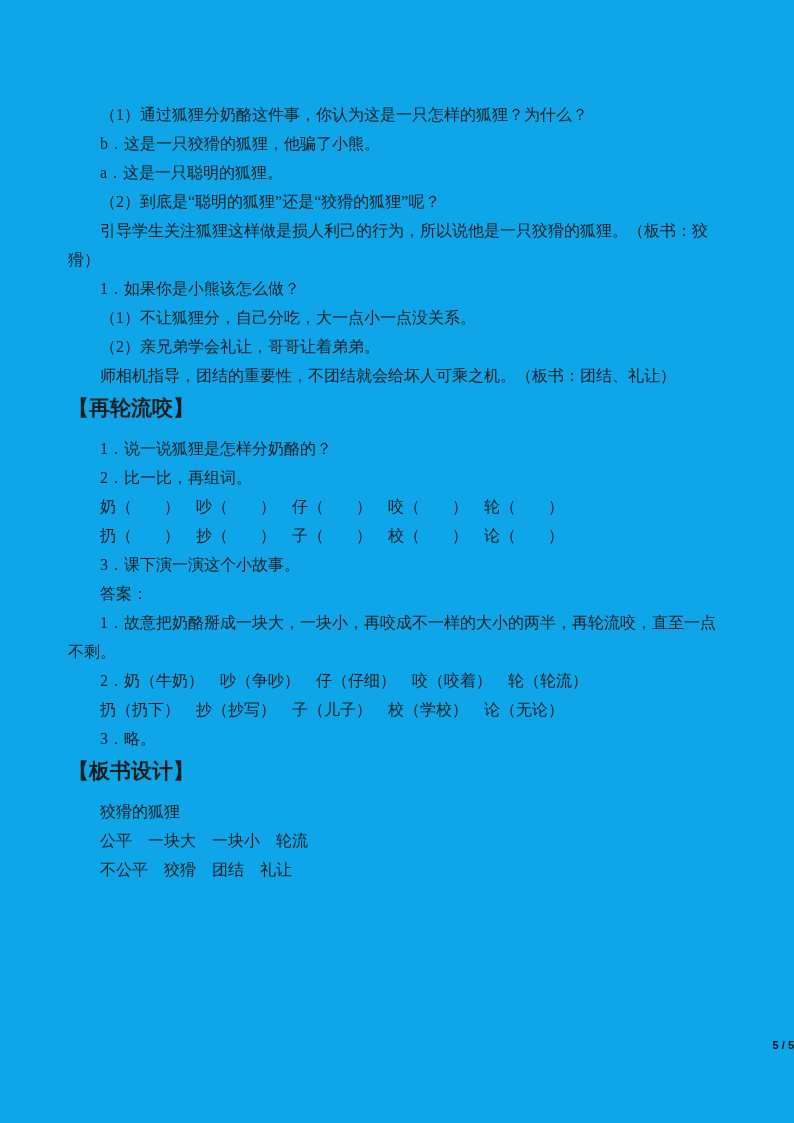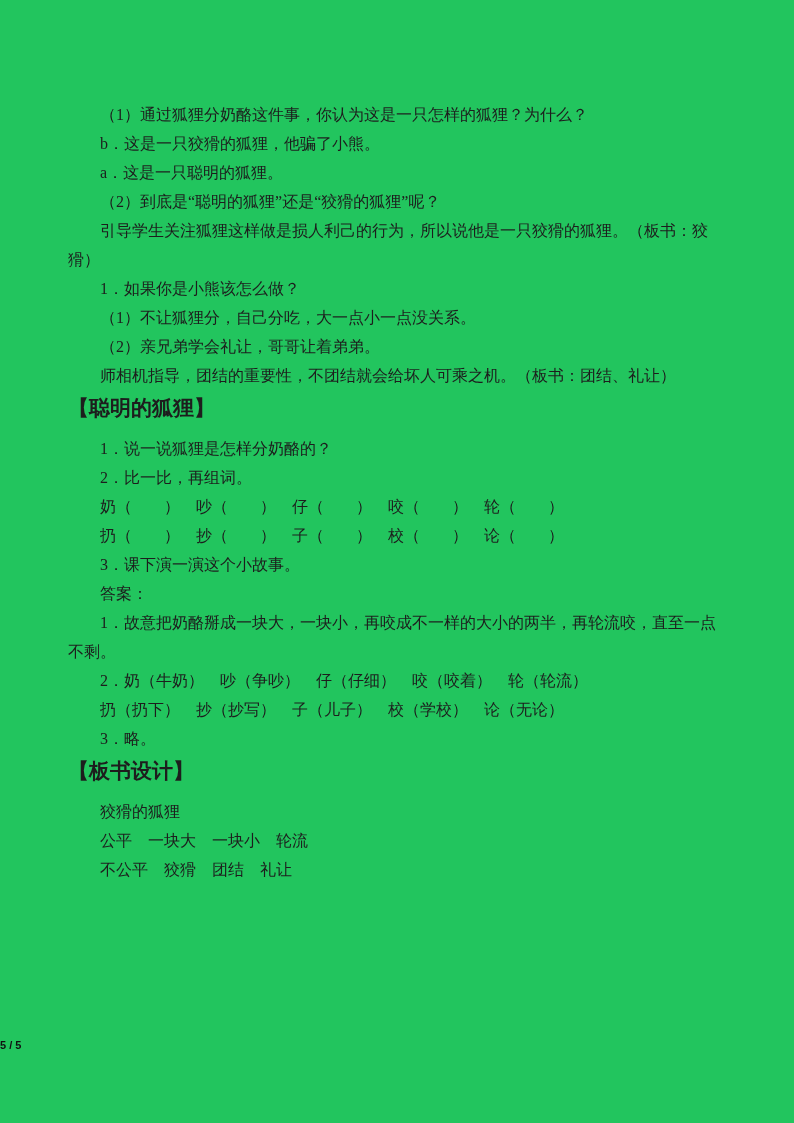--- a/index.html
+++ b/index.html
@@ -4,21 +4,21 @@
 <style>
   html, body { margin: 0; padding: 0; }
   body {
     width: 794px; height: 1123px;
     background: #ffffff;
     position: relative;
     overflow: hidden;
     font-family: "Liberation Serif", serif;
     color: #1d1d1d;
   }
-  .page { position: absolute; inset: 0; background: #22c55e; }
+  .page { position: absolute; inset: 0; background: #0ea5e9; }
   .content {
     position: absolute;
     left: 68px; right: 58px; top: 100px;
   }
   .ln {
     font-size: 16px;
     line-height: 29px;
     white-space: pre-wrap;
     letter-spacing: 0;
   }
@@ -27,21 +27,21 @@
     font-size: 21px;
     font-weight: bold;
     line-height: 36px;
     margin-bottom: 8px;
     white-space: pre-wrap;
   }
   .footer {
     position: absolute;
     left: 0; right: 0;
     top: 1039px;
-    text-align: left;
+    text-align: right;
     font-family: "Liberation Sans", sans-serif;
     font-size: 11px;
     font-weight: bold;
     color: #111111;
   }
 </style>
 </head>
 <body>
 
 <div class="page">
@@ -51,21 +51,21 @@
     <div class="ln indent">b．这是一只狡猾的狐狸，他骗了小熊。</div>
     <div class="ln indent">a．这是一只聪明的狐狸。</div>
     <div class="ln indent">（2）到底是“聪明的狐狸”还是“狡猾的狐狸”呢？</div>
     <div class="ln indent">引导学生关注狐狸这样做是损人利己的行为，所以说他是一只狡猾的狐狸。（板书：狡</div>
     <div class="ln">猾）</div>
     <div class="ln indent">1．如果你是小熊该怎么做？</div>
     <div class="ln indent">（1）不让狐狸分，自己分吃，大一点小一点没关系。</div>
     <div class="ln indent">（2）亲兄弟学会礼让，哥哥让着弟弟。</div>
     <div class="ln indent">师相机指导，团结的重要性，不团结就会给坏人可乘之机。（板书：团结、礼让）</div>
 
-    <div class="heading">【聪明的狐狸】</div>
+    <div class="heading">【再轮流咬】</div>
 
     <div class="ln indent">1．说一说狐狸是怎样分奶酪的？</div>
     <div class="ln indent">2．比一比，再组词。</div>
     <div class="ln indent">奶（　　）　吵（　　）　仔（　　）　咬（　　）　轮（　　）</div>
     <div class="ln indent">扔（　　）　抄（　　）　子（　　）　校（　　）　论（　　）</div>
     <div class="ln indent">3．课下演一演这个小故事。</div>
     <div class="ln indent">答案：</div>
     <div class="ln indent">1．故意把奶酪掰成一块大，一块小，再咬成不一样的大小的两半，再轮流咬，直至一点</div>
     <div class="ln">不剩。</div>
     <div class="ln indent">2．奶（牛奶）　吵（争吵）　仔（仔细）　咬（咬着）　轮（轮流）</div>

